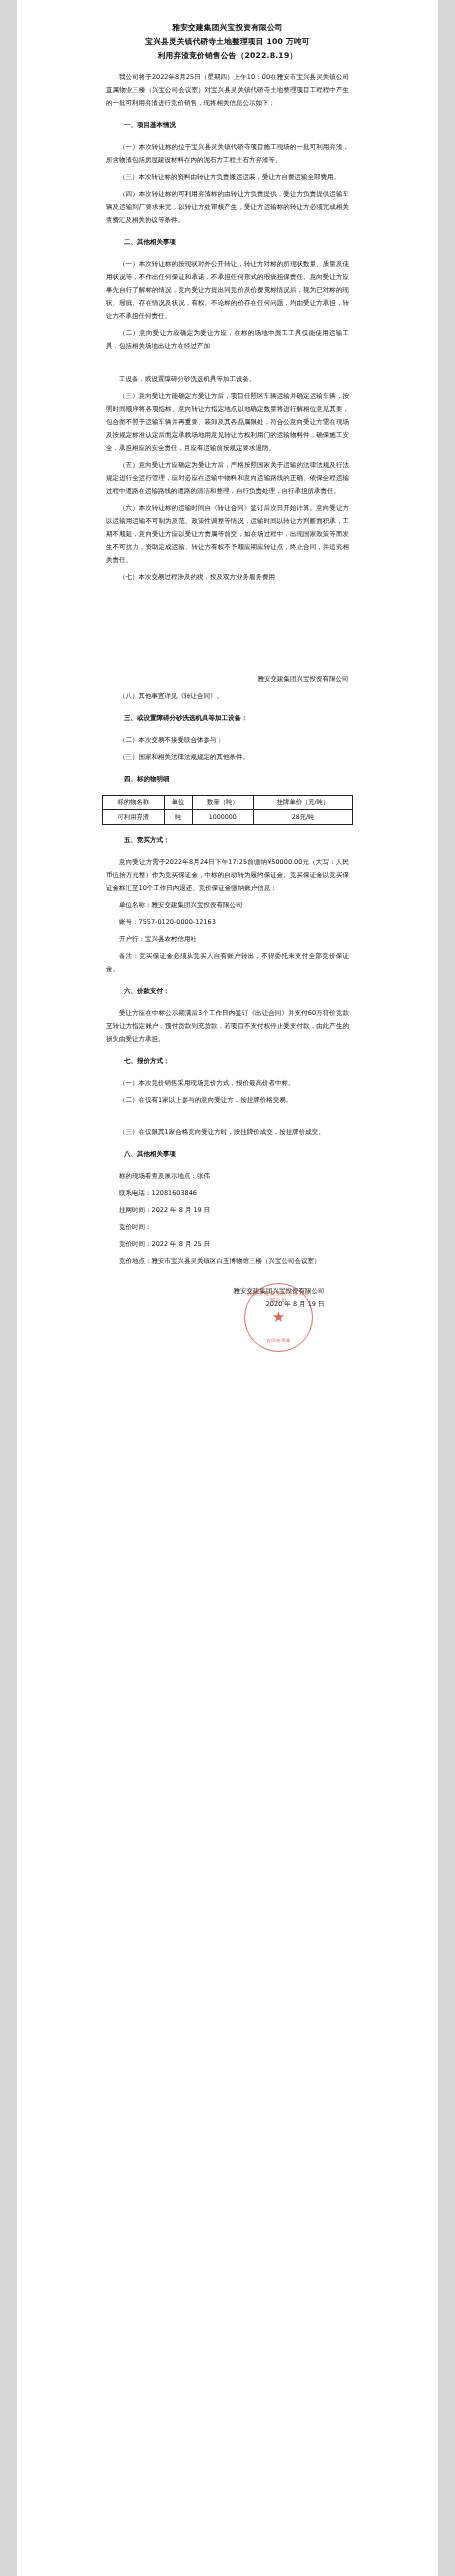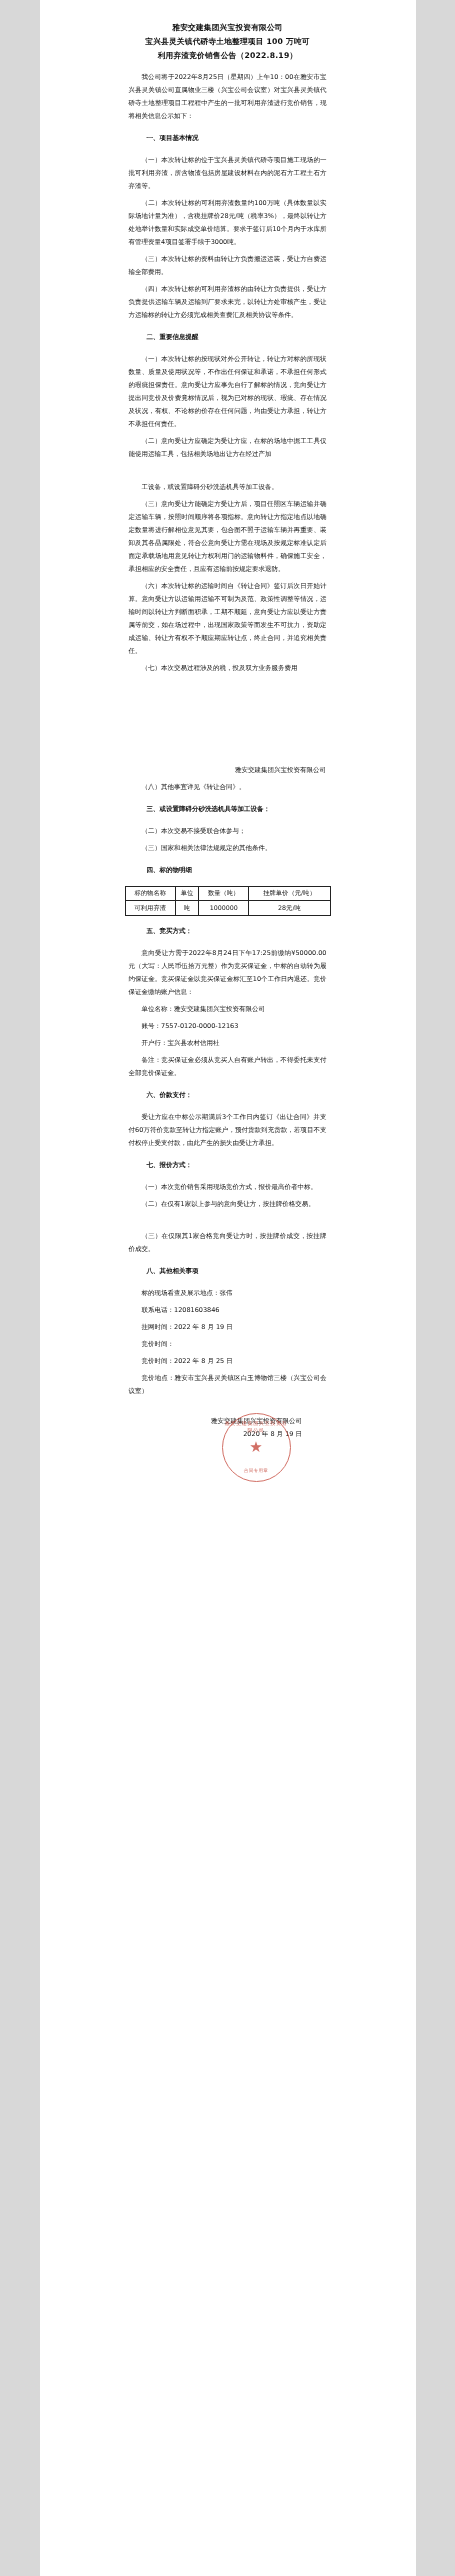--- a/index.html
+++ b/index.html
@@ -4,21 +4,21 @@
 <style>
   html, body {
     margin: 0;
     padding: 0;
     background: #d8d8d8;
   }
   body {
     font-family: "DejaVu Sans", "Liberation Sans", sans-serif;
   }
   .page {
-    width: 376px;
+    width: 421px;
     min-height: 2576px;
     margin: 0 auto;
     background: #ffffff;
     box-sizing: border-box;
     padding: 20.5px 85px 23px 85px;
     position: relative;
   }
   .doc-title {
     text-align: center;
     font-weight: bold;
@@ -140,32 +140,32 @@
     <div>宝兴县灵关镇代硚寺土地整理项目 100 万吨可</div>
     <div>利用弃渣竞价销售公告（2022.8.19）</div>
   </div>
 
   <div class="body-text">
 
     <p class="para">我公司将于2022年8月25日（星期四）上午10：00在雅安市宝兴县灵关镇公司直属物业三楼（兴宝公司会议室）对宝兴县灵关镇代硚寺土地整理项目工程程中产生的一批可利用弃渣进行竞价销售，现将相关信息公示如下：</p>
 
     <p class="section-head">一、项目基本情况</p>
     <p class="para">（一）本次转让标的位于宝兴县灵关镇代硚寺项目施工现场的一批可利用弃渣，所含物渣包括房屋建设材料在内的泥石方工程土石方弃渣等。</p>
-    <p class="para">（二）本次转让标的可利用弃渣数量约100万吨（具体数量以实际场地计量为准），含税挂牌价28元/吨（税率3%），最终以转让方处地举计数量和实际成交单价结算。要求于签订后10个月内于水库所有管理资量4项目签署手续于3000吨。</p>
     <p class="para">（三）本次转让标的资料由转让方负责搬运运装，受让方自费运输全部费用。</p>
     <p class="para">（四）本次转让标的可利用弃渣标的由转让方负责提供，受让方负责提供运输车辆及运输到厂要求未完，以转让方处审核产生，受让方运输标的转让方必须完成相关查费汇及相关协议等条件。</p>
 
-    <p class="section-head">二、重要信息提醒</p>
+    <p class="section-head">二、其他相关事项</p>
     <p class="para">（一）本次转让标的按现状对外公开转让，转让方对标的所现状数量、质量及使用状况等，不作出任何保证和承诺，不承担任何形式的瑕疵担保责任。意向受让方应事先自行了解标的情况，竞向受让方提出同竞价及价费竟标情况后，视为已对标的现状、瑕疵、存在情况及状况，有权、不论标的价存在任何问题，均由受让方承担，转让方不承担任何责任。</p>
     <p class="para">（二）意向受让方应确定为受让方应，在标的场地中掘工工具仅能使用运输工具，包括相关场地出让方在经过产加</p>
 
     <div class="gap"></div>
 
     <p class="para">工设备，或设置障碍分砂洗选机具等加工设备。</p>
     <p class="para">（三）意向受让方能确定方受让方后，项目任照区车辆运输并确定运输车辆，按照时间顺序将各项指标。意向转让方指定地点以地确定数量将进行解相位意见其要，包合图不照于运输车辆并再重要、装卸及其各品属限处，符合公意向受让方需在现场及按规定标准认定后面定承载场地用意见转让方权利用门的运输物料件，确保施工安全，承担相应的安全责任，且应有运输前按规定要求退防。</p>
+    <p class="para">（五）意向受让方应确定为受让方后，严格按照国家关于运输的法律法规及行法规定进行全运行管理，应对必应在运输中物料和意向运输路线的正确、依保全程运输过程中道路在运输路线的道路的清洁和整理，自行负责处理，自行承担所承责任。</p>
     <p class="para">（六）本次转让标的运输时间自《转让合同》签订后次日开始计算。意向受让方以运输用运输不可制为及范、政策性调整等情况，运输时间以转让方判断面积承，工期不顺延，意向受让方应以受让方责属等前交，如在场过程中，出现国家政策等而发生不可抗力，资助定成运输、转让方有权不予顺应期应转让点，终止合同，并追究相关责任。</p>
     <p class="para">（七）本次交易过程涉及的税，投及双方业务服务费用</p>
 
     <div class="big-gap"></div>
 
     <p class="right-line">雅安交建集团兴宝投资有限公司</p>
 
     <p class="para">（八）其他事宜详见《转让合同》。</p>
 
     <p class="section-head">三、或设置障碍分砂洗选机具等加工设备：</p>

